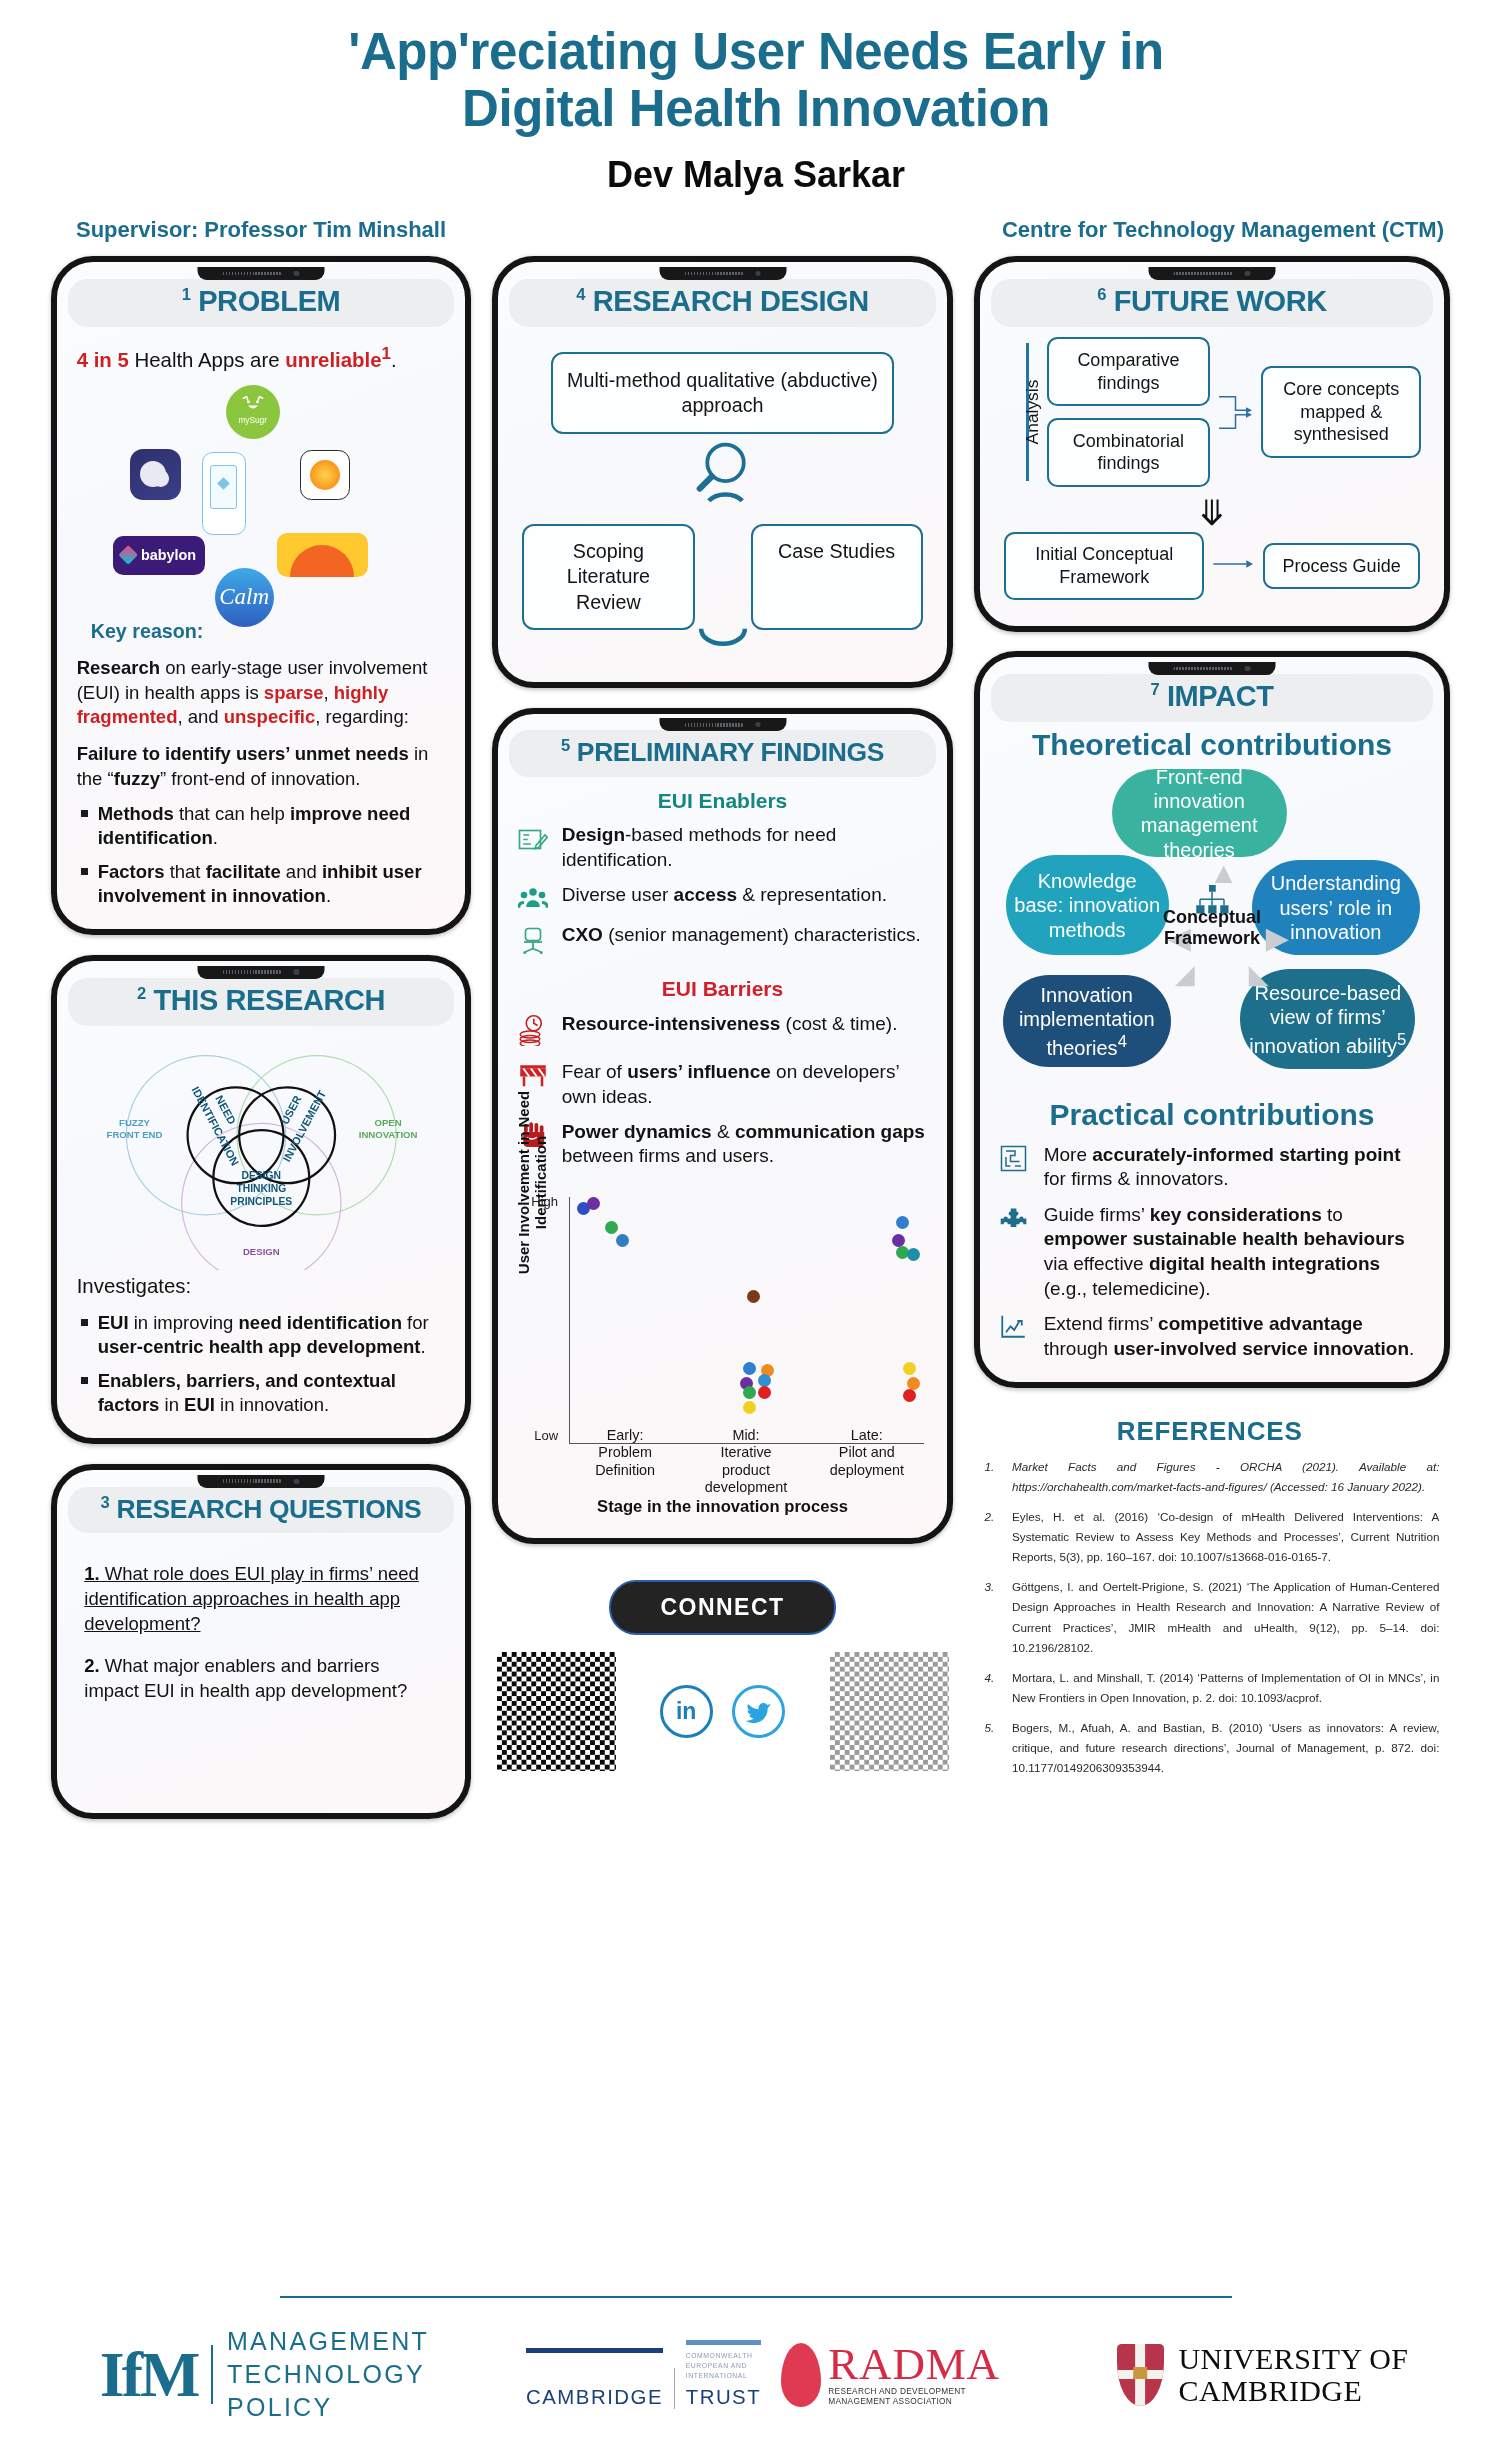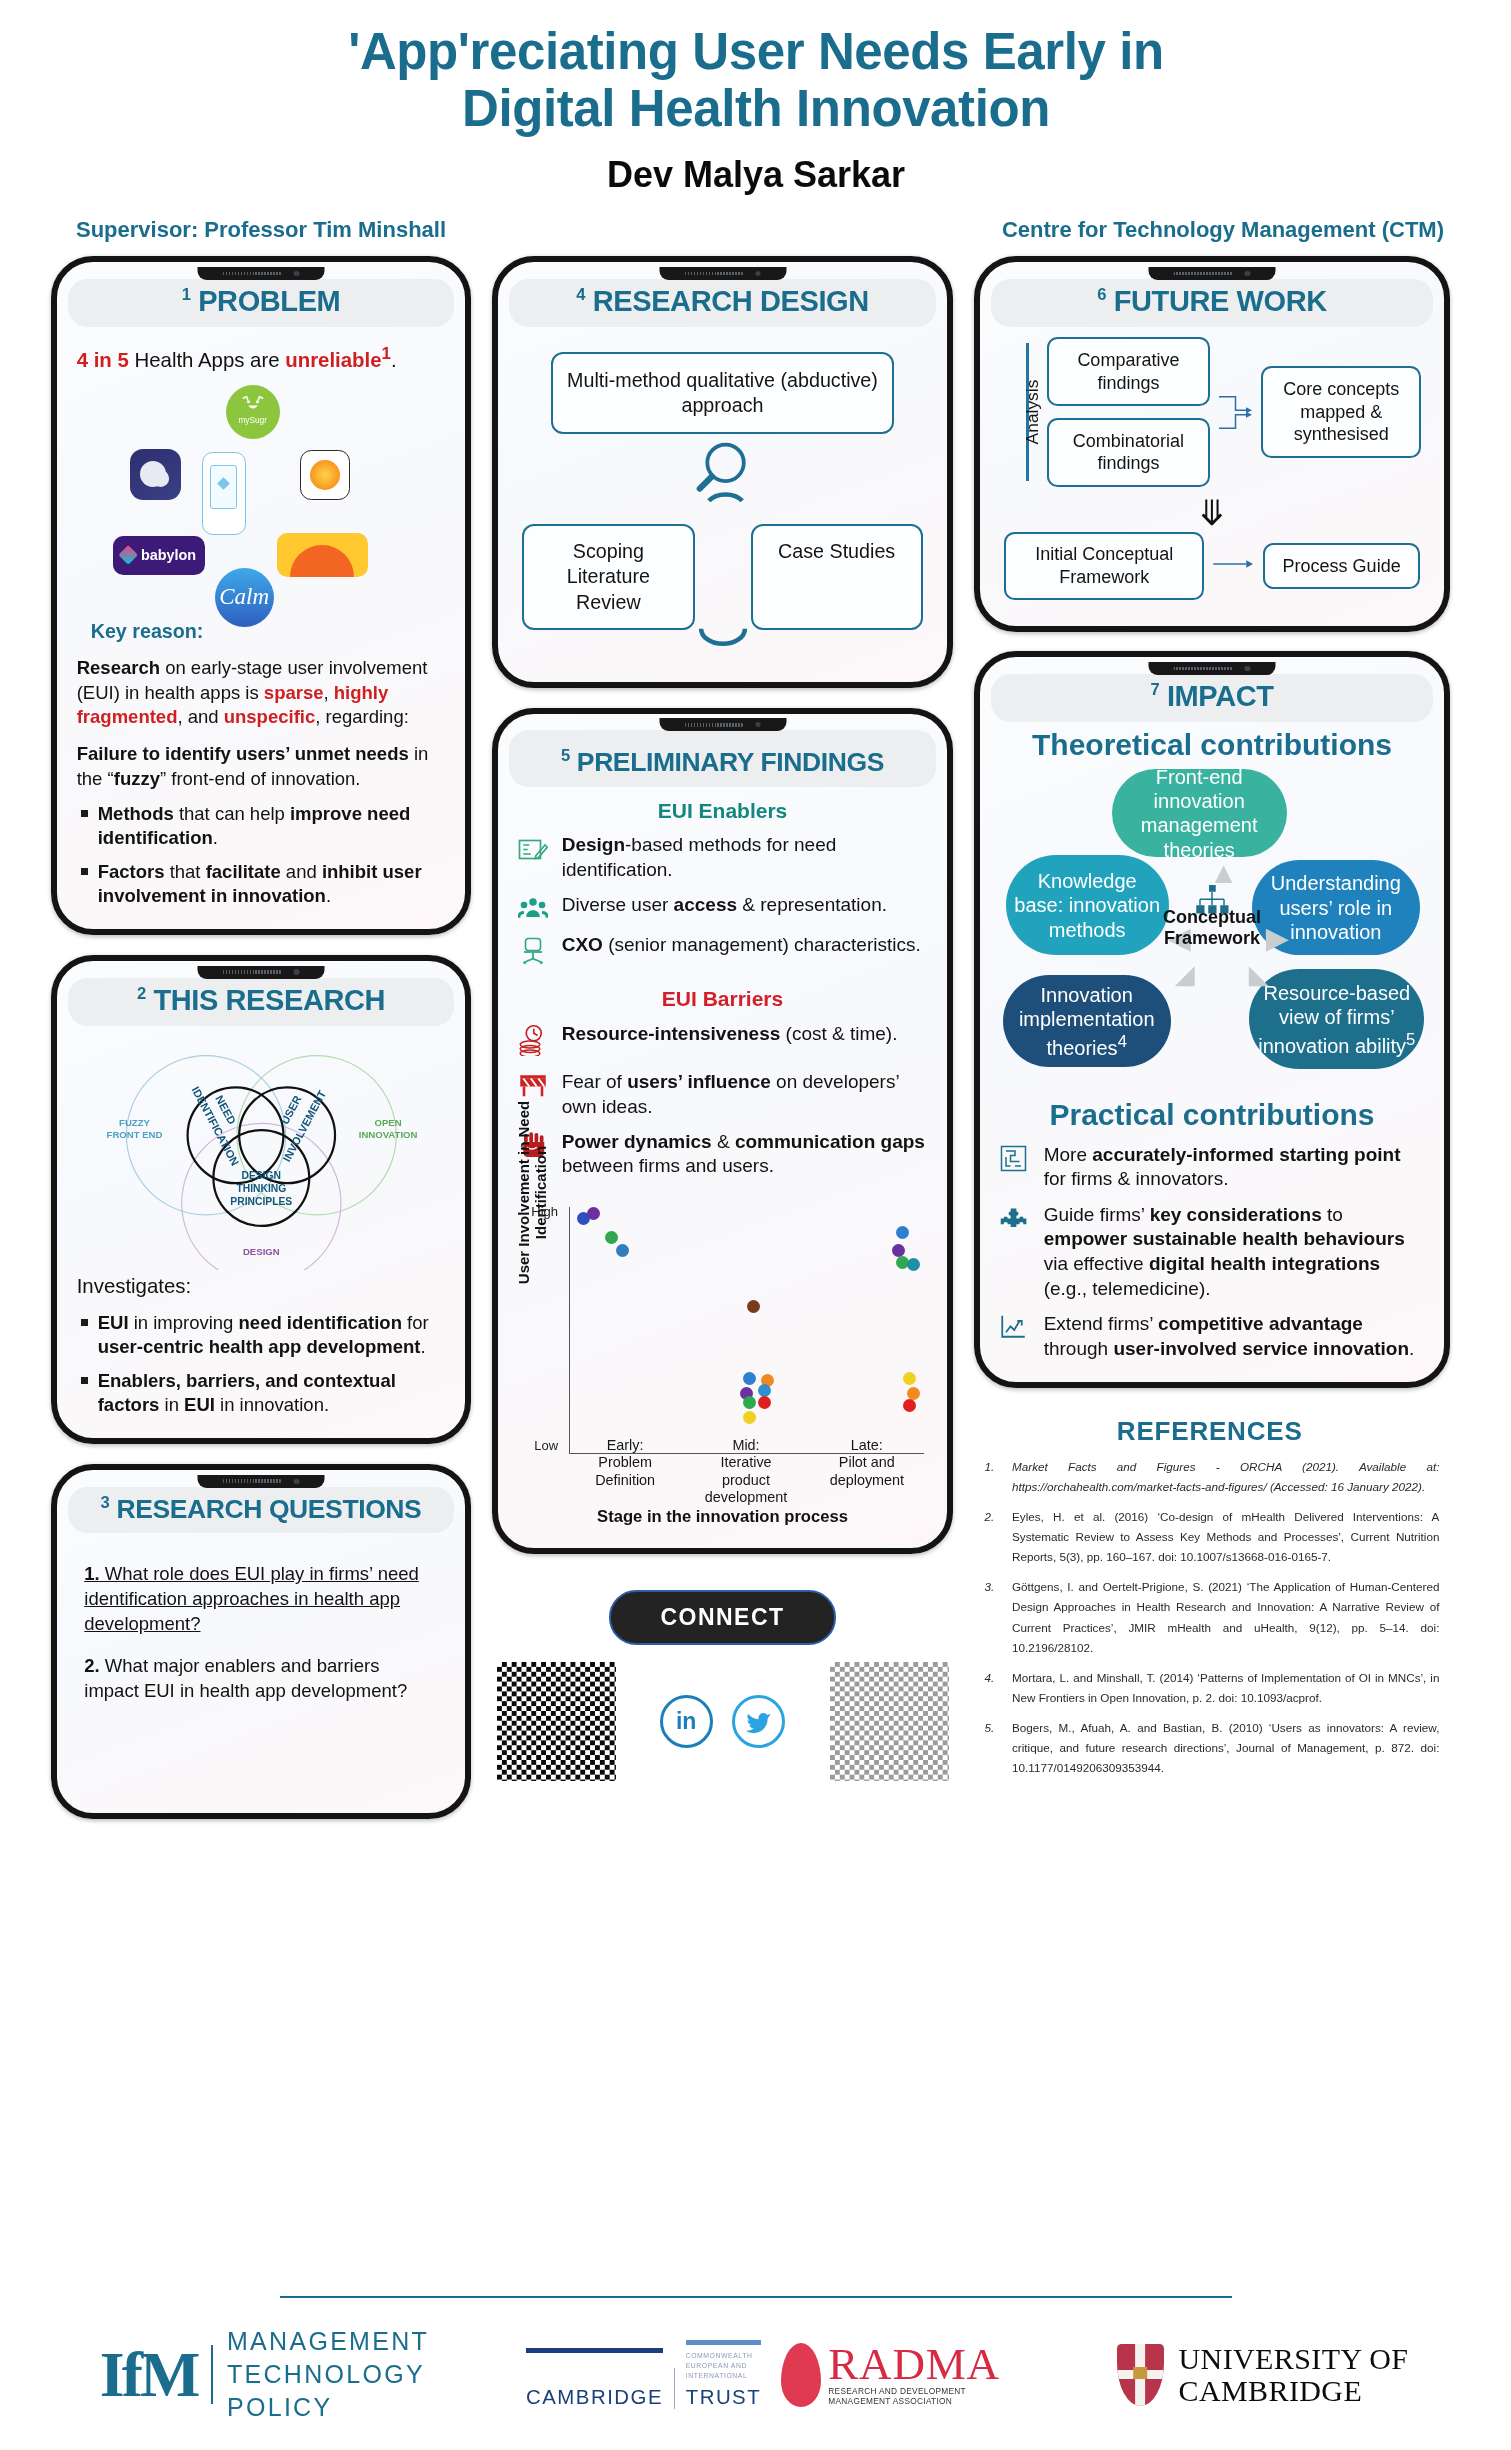--- a/index.html
+++ b/index.html
@@ -436,21 +436,21 @@
         </div>
       </div>
     </div>
 
     <div class="phone">
       <div class="notch">
         <span class="speaker"></span>
         <span class="cam"></span>
       </div>
       <div class="panel-head">
-        <div class="t" style="font-size:26.5px;margin-top:10px;"><sup>5</sup>
+        <div class="t" style="font-size:26.5px;"><sup>5</sup>
           <span>PRELIMINARY FINDINGS</span></div>
       </div>
 
       <div class="sub-h sub-teal">EUI Enablers</div>
 
       <div class="fitem">
         <span class="ico">
           <svg width="30" height="27" viewBox="0 0 40 36">
               <rect x="2" y="6" width="28" height="24" fill="none" stroke="#35a87f" stroke-width="2.2"></rect>
               <path d="M7 12h8M7 18h6M7 24h10" stroke="#35a87f" stroke-width="2"></path>
@@ -652,21 +652,21 @@
 
       <div class="impact-sub">Theoretical contributions</div>
 
       <div class="cf-wrap">
         <div class="pill" style="left:112px;top:3px;width:175px;height:88px;background:#39b3a0;">Front-end innovation management theories</div>
         <div class="pill" style="left:6px;top:89px;width:163px;height:100px;background:#21a3bd;">Knowledge base: innovation methods</div>
         <div class="pill" style="right:4.5px;top:94px;width:168px;height:95px;background:#2082bd;">Understanding users’ role in innovation</div>
         <div class="pill" style="left:3px;top:209px;width:168px;height:92px;background:#1e4f7a;">
           <span><span>Innovation implementation theories</span><sup>4</sup></span>
         </div>
-        <div class="pill" style="right:0;top:203px;width:175px;height:100px;background:#1d6f8c;justify-content:center;">
+        <div class="pill" style="right:9px;top:203px;width:175px;height:100px;background:#1d6f8c;justify-content:center;">
           <span><span>Resource-based view of firms’ innovation ability</span><sup>5</sup></span>
         </div>
 
         <div class="cf-arrow" style="left:209px;top:92px;">▲</div>
         <div class="cf-arrow" style="left:168px;top:157px;">◀</div>
         <div class="cf-arrow" style="left:266px;top:157px;">▶</div>
         <div class="cf-arrow" style="left:175px;top:195px;font-size:26px;">◢</div>
         <div class="cf-arrow" style="left:249px;top:195px;font-size:26px;">◣</div>
 
         <div style="position:absolute;left:50%;top:119px;transform:translateX(-50%);">

